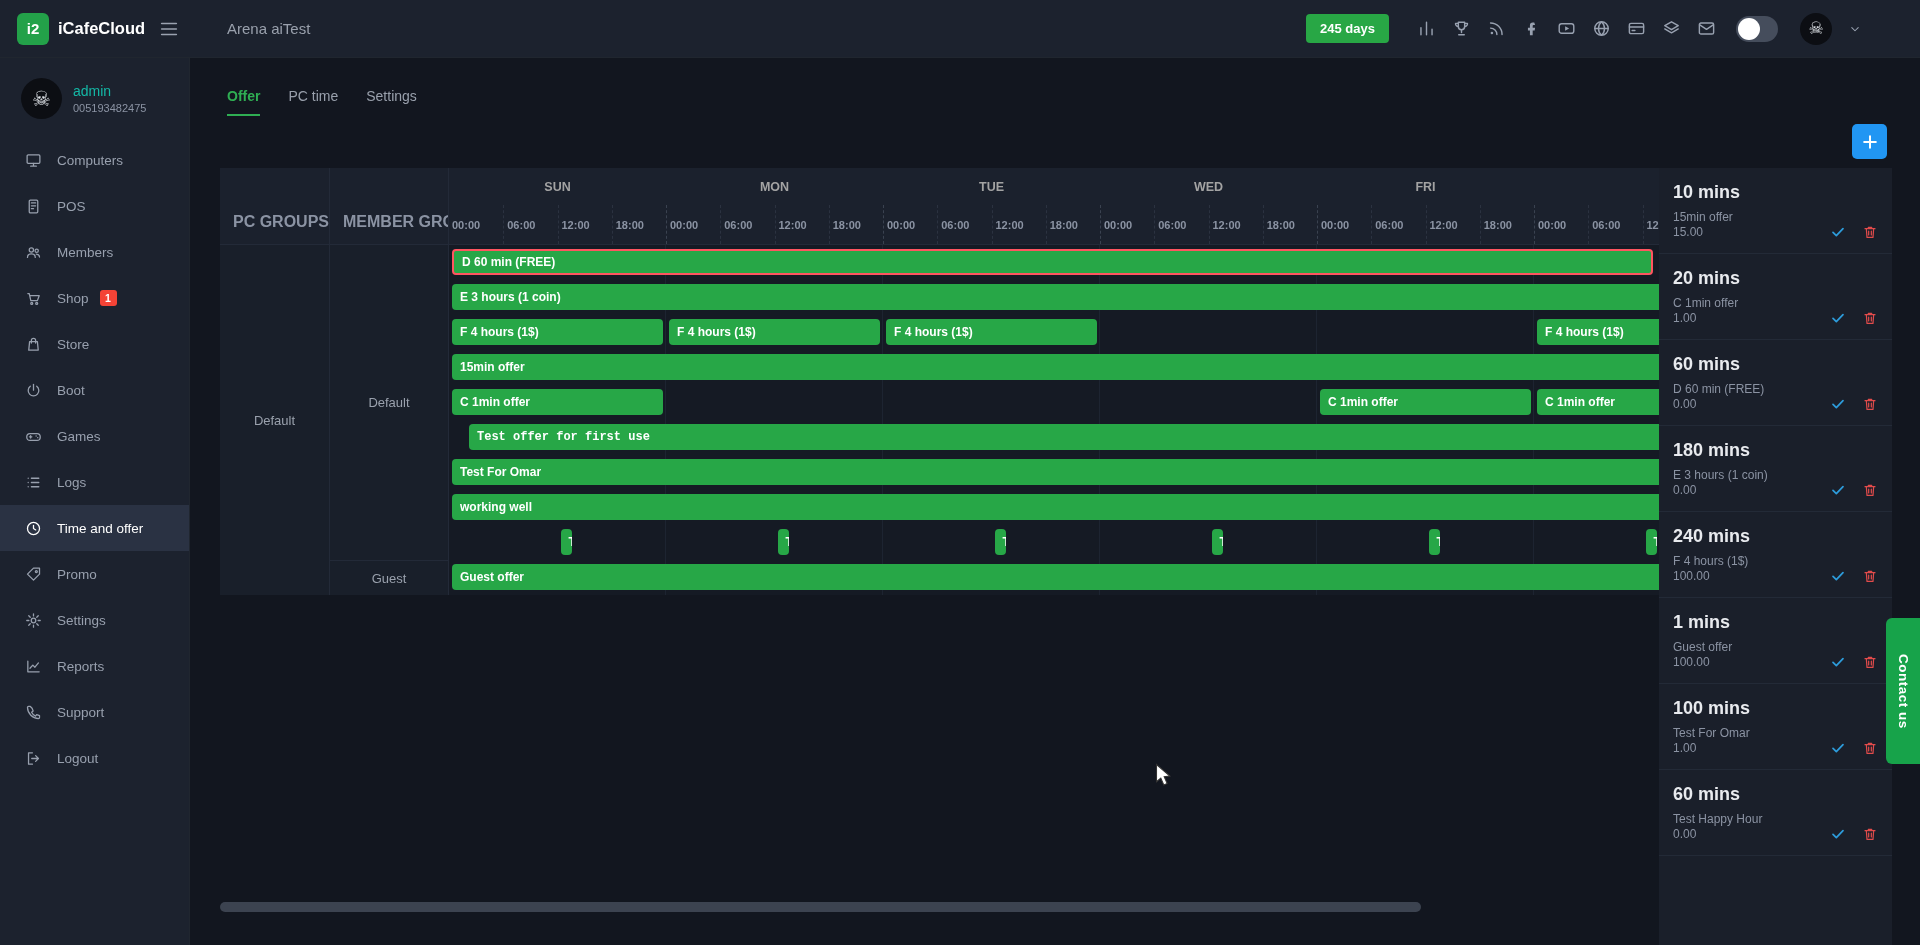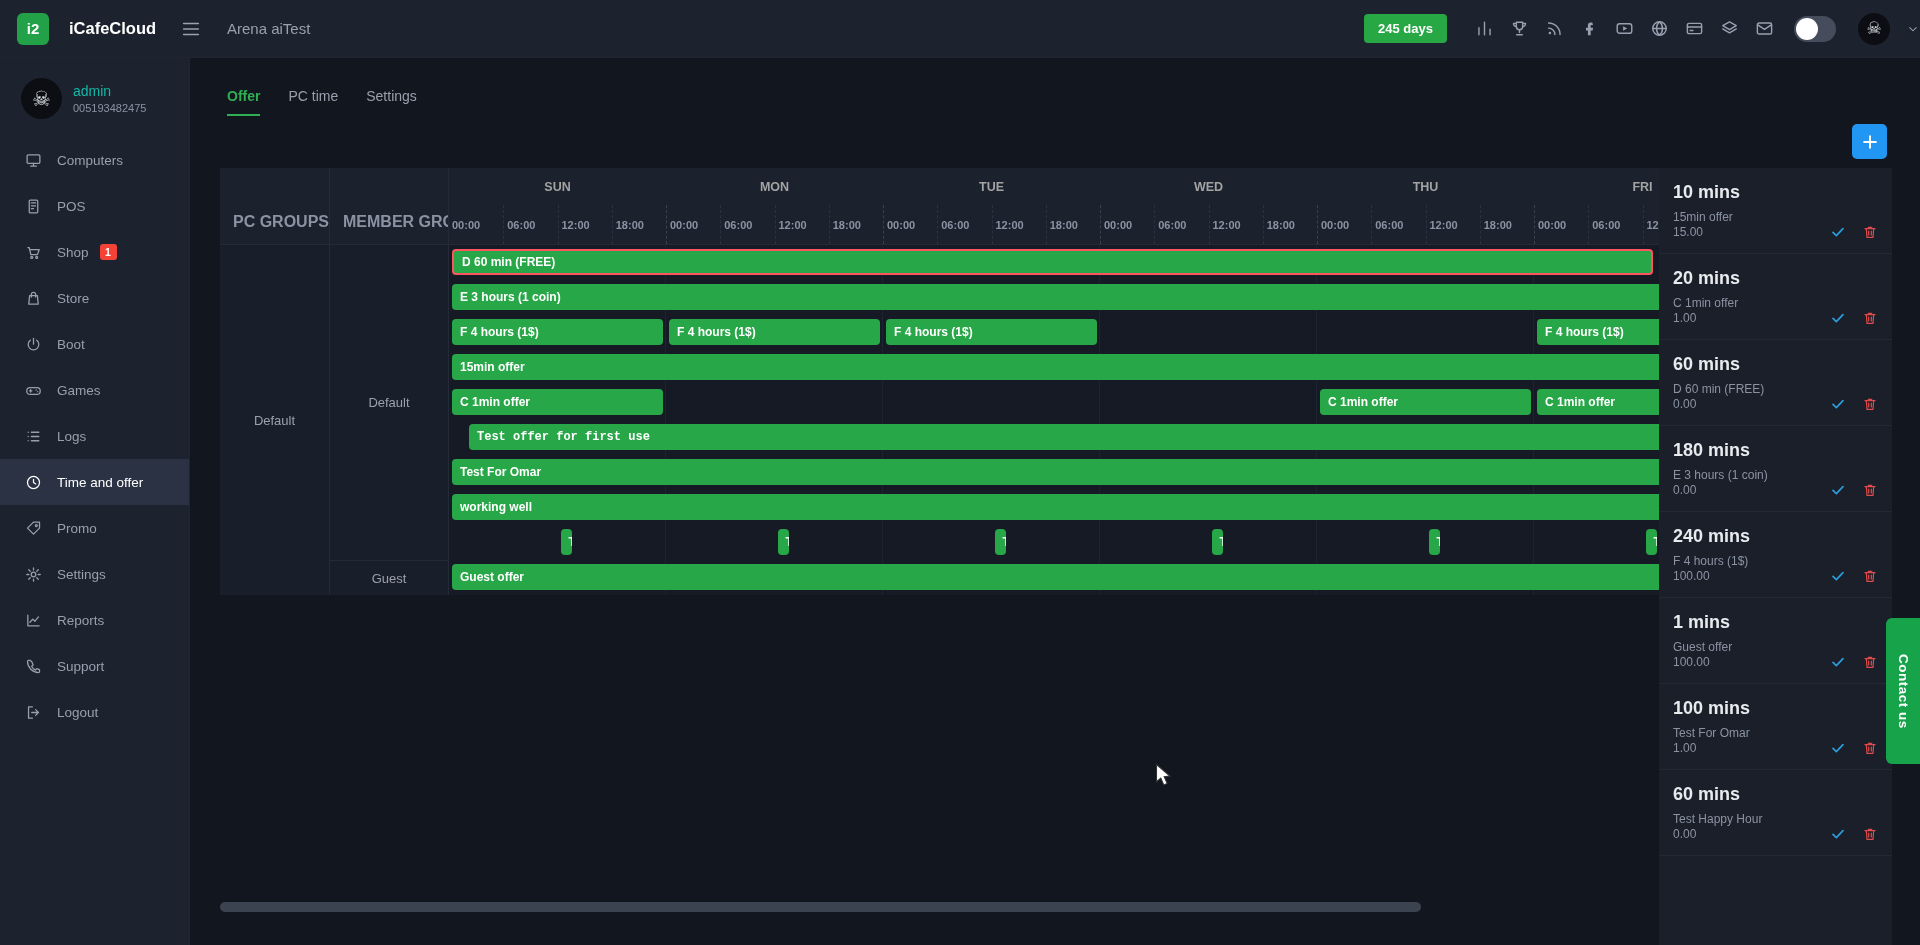--- a/index.html
+++ b/index.html
@@ -2,27 +2,27 @@
 <html><head>
 <meta charset="utf-8">
 <style>
 *{margin:0;padding:0;box-sizing:border-box}
 html,body{width:1920px;height:945px}
 body{position:relative;overflow:hidden;background:#12161f;font-family:"Liberation Sans",sans-serif;color:#e6e9ee}
 svg{display:block}
 
 
 .topbar{position:absolute;left:0;top:0;width:1920px;height:58px;background:#1c222e;display:flex;align-items:center;z-index:6;border-bottom:1px solid #20262f}
-.brand-zone{width:190px;height:100%;display:flex;align-items:center;padding:0 10px 0 17px;gap:20px;flex:none}
+.brand-zone{width:190px;height:100%;display:flex;align-items:center;padding:0 10px 0 17px;gap:9px;flex:none}
 .logo{width:32px;height:32px;border-radius:6px;background:#23a149;position:relative;flex:none}
 .logo::after{content:"i2";position:absolute;inset:0;display:flex;align-items:center;justify-content:center;color:#fff;font-weight:bold;font-size:15px}
 .brand-name{font-size:16.5px;font-weight:bold;color:#fff;white-space:nowrap}
 .hamburger{width:22px;height:22px;color:#9aa2b0;cursor:pointer;margin-left:4px;flex:none}
 .page-title{margin-left:37px;font-size:15px;color:#99a0ac}
-.topbar-right{margin-left:auto;display:flex;align-items:center;gap:16px;}
+.topbar-right{margin-left:auto;display:flex;align-items:center;gap:16px;padding-right:58px}
 .days-badge{background:#28a745;color:#fff;font-size:13px;font-weight:bold;padding:7px 14px;border-radius:4px;margin-right:12px;white-space:nowrap}
 .tb-icon{width:19px;height:19px;color:#98a1b0;cursor:pointer}
 .tb-icon svg{width:100%;height:100%}
 .toggle{width:42px;height:26px;border-radius:13px;background:#454d5c;position:relative;margin-left:4px;cursor:pointer;flex:none}
 .toggle-knob{position:absolute;left:2px;top:2px;width:22px;height:22px;border-radius:50%;background:#fff}
 .avatar{width:32px;height:32px;border-radius:50%;background:#0c0e13;display:flex;align-items:center;justify-content:center;font-size:17px;color:#dfe3e8;margin-left:6px;flex:none}
 .avatar::after{content:"☠"}
 .chevron{width:14px;height:14px;color:#98a1b0;cursor:pointer}
 
 
@@ -198,20 +198,31 @@
           <svg viewBox="0 0 24 24" fill="none" stroke="currentColor" stroke-width="1.8" stroke-linecap="round" stroke-linejoin="round">
             <rect x="6" y="3" width="12" height="18" rx="1.5"></rect>
             <path d="M9 7h6M9 11h6M9 15h3"></path>
           </svg>
         </div>
         <div class="side-label">POS</div>
       </div>
       <div class="side-item">
         <div class="side-icon">
           <svg viewBox="0 0 24 24" fill="none" stroke="currentColor" stroke-width="1.8" stroke-linecap="round" stroke-linejoin="round">
+            <circle cx="9" cy="8.5" r="3"></circle>
+            <path d="M3.5 19c0-3 2.5-5 5.5-5s5.5 2 5.5 5"></path>
+            <circle cx="16.5" cy="9.5" r="2.3"></circle>
+            <path d="M16 14.3c2.4.2 4.5 1.8 4.5 4.2"></path>
+          </svg>
+        </div>
+        <div class="side-label">Members</div>
+      </div>
+      <div class="side-item">
+        <div class="side-icon">
+          <svg viewBox="0 0 24 24" fill="none" stroke="currentColor" stroke-width="1.8" stroke-linecap="round" stroke-linejoin="round">
             <path d="M4 5h2l2.2 10h9.3L20 8H7"></path>
             <circle cx="9.5" cy="19" r="1.4"></circle>
             <circle cx="16.5" cy="19" r="1.4"></circle>
           </svg>
         </div>
         <div class="side-label">Shop</div>
         <div class="side-badge">1</div>
       </div>
       <div class="side-item">
         <div class="side-icon">
@@ -338,21 +349,20 @@
           </div>
         </div>
     </div>
     <div class="tl-viewport">
       <div class="tl">
         <div class="tl-days">
             <div class="day-cell">SUN</div>
             <div class="day-cell">MON</div>
             <div class="day-cell">TUE</div>
             <div class="day-cell">WED</div>
-            <div class="day-cell">THU</div>
             <div class="day-cell">FRI</div>
           </div>
         <div class="tl-times">
             <div class="time-cell">00:00</div>
             <div class="time-cell">06:00</div>
             <div class="time-cell">12:00</div>
             <div class="time-cell">18:00</div>
             <div class="time-cell">00:00</div>
             <div class="time-cell">06:00</div>
             <div class="time-cell">12:00</div>

